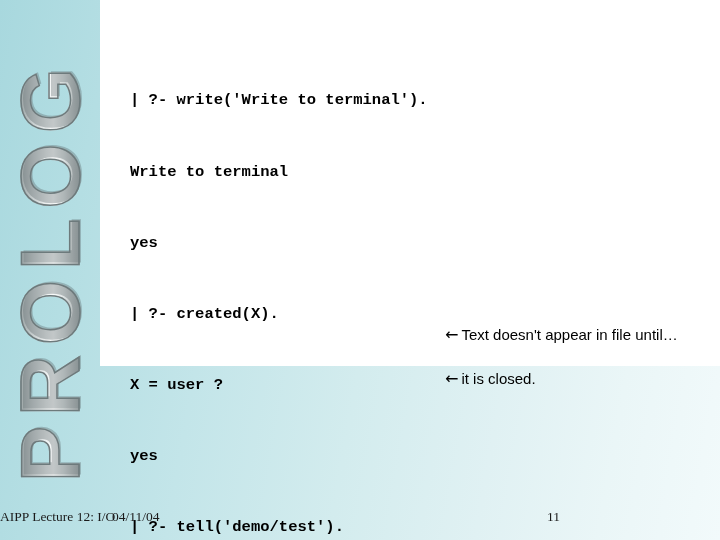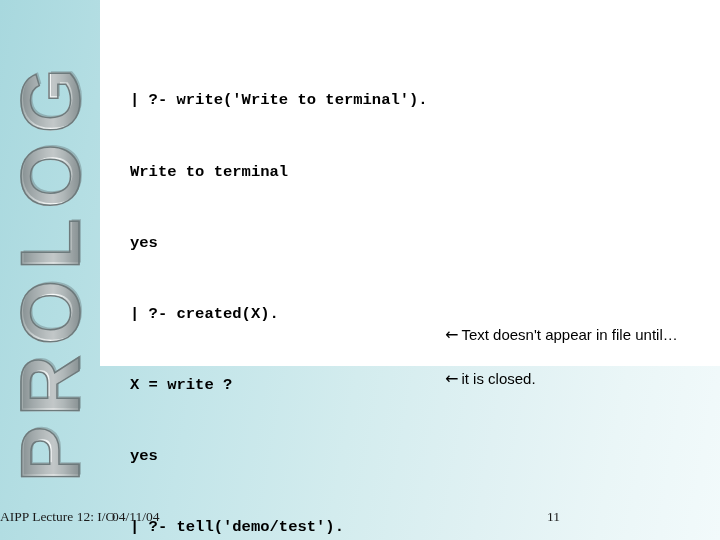--- a/index.html
+++ b/index.html
@@ -153,21 +153,21 @@
     <div id="wordart">PROLOG</div>
   </div>
 
   <div id="content-panel">
 
     <div id="code-block">
       <div class="code-line">| ?- write('Write to terminal').</div>
       <div class="code-line">Write to terminal</div>
       <div class="code-line">yes</div>
       <div class="code-line">| ?- created(X).</div>
-      <div class="code-line">X = write ?</div>
+      <div class="code-line">X = user ?</div>
       <div class="code-line">yes</div>
       <div class="code-line">| ?- tell('demo/test').</div>
       
       
       
       
       
       
       
       

